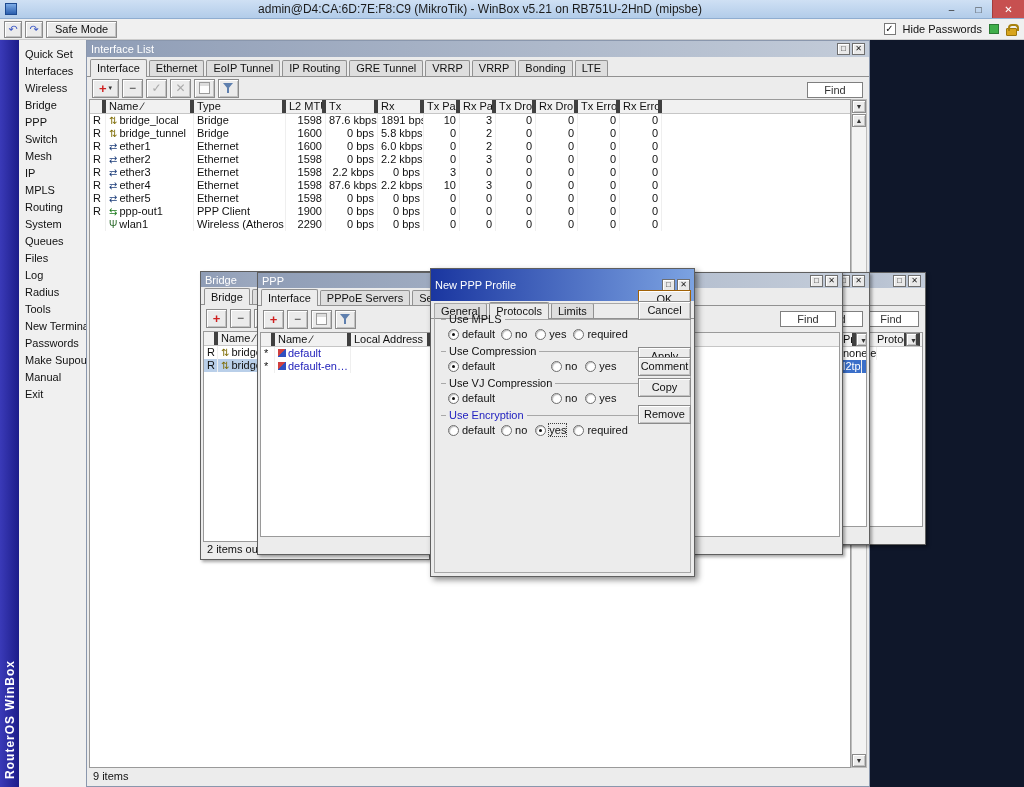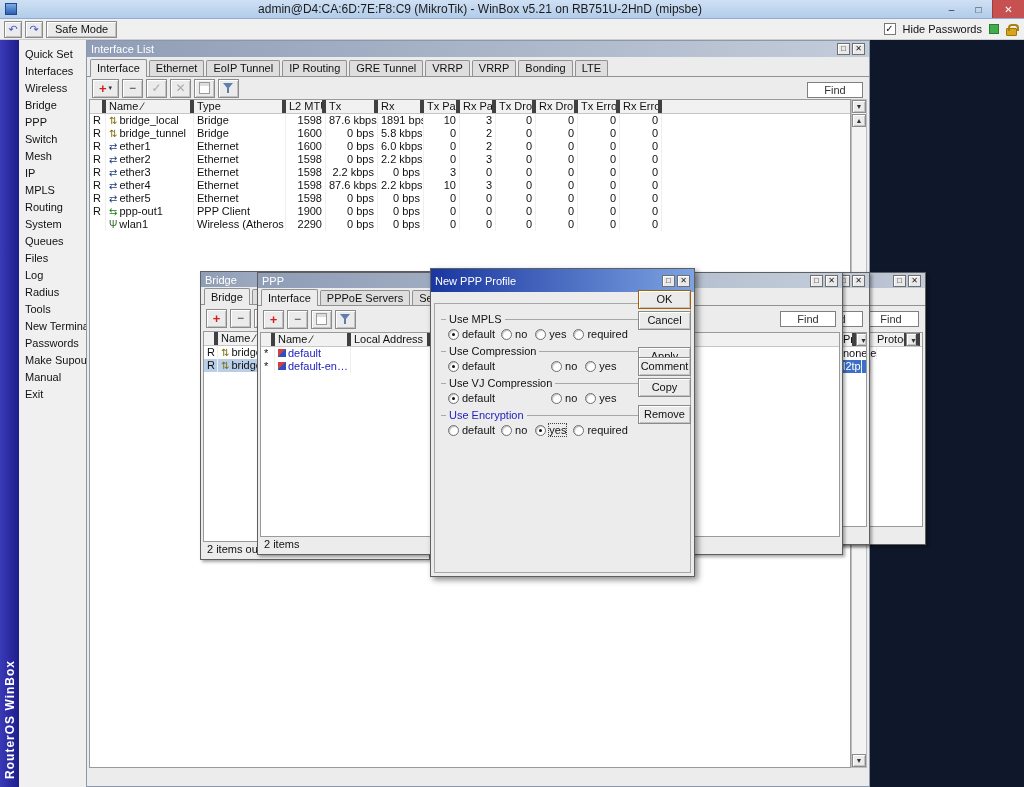--- a/index.html
+++ b/index.html
@@ -324,20 +324,21 @@
         <div class="c-txe num">0</div>
         <div class="c-rxe num">0</div>
       </div>
     </div>
 
     <div class="scol">
       <span class="sbtn btn3d" style="top:0">▼</span>
       <span class="sbtn btn3d" style="top:14px">▲</span>
       <span class="sbtn btn3d" style="bottom:0">▼</span>
     </div>
+    <div class="status">9 items</div>
   </div>
 
   <div class="win" style="left:200px;top:271px;width:230px;height:289px;z-index:3">
     <div class="wtitle">
       <span>Bridge</span>
         <span class="sp"></span>
       <span class="wbtn">□</span>
       <span class="wbtn">✕</span>
     </div>
     <div class="tabs">
@@ -462,30 +463,34 @@
         <div class="p-loc"></div>
         <div class="p-rem"></div>
       </div>
       <div class="gr">
         <div class="p-flag">*</div>
         <div class="p-name"><span class="ric" style="display:inline-block;width:8px;height:8px;background:linear-gradient(135deg,#d04040 50%,#3050c0 50%)"></span><span class="lnk" style="text-overflow:ellipsis;overflow:hidden;display:inline-block;max-width:60px;vertical-align:top">default-encryption</span></div>
         <div class="p-loc"></div>
         <div class="p-rem"></div>
       </div>
     </div>
-    <div class="status">2 items</div>
   </div>
 
   <div class="win" style="left:430px;top:268px;width:265px;height:309px;z-index:10;box-shadow:3px 3px 6px rgba(0,0,0,.45)">
-    <div class="wtitle active" style="height:23px">
+    <div class="wtitle active" style="height:32px">
       <span>New PPP Profile</span>
         <span class="sp"></span>
       <span class="wbtn">□</span>
       <span class="wbtn">✕</span>
     </div>
+    <div class="tabs">
+      <span class="tab">General</span>
+      <span class="tab active">Protocols</span>
+      <span class="tab">Limits</span>
+    </div>
     <div class="dlgpage">
 
       <div class="glab">
           <span>Use MPLS</span>
         </div>
       <div class="opts">
         <span class="opt">
             <span class="radio on"></span>
             <span>default</span>
           </span>
@@ -556,20 +561,20 @@
             <span class="focusbox">yes</span>
           </span>
         <span class="opt" style="margin-left:7px">
             <span class="radio"></span>
             <span>required</span>
           </span>
       </div>
     </div>
 
     <span class="dbtn btn3d def" style="top:21px">OK</span>
-    <span class="dbtn btn3d" style="top:42px">Cancel</span>
+    <span class="dbtn btn3d" style="top:32px">Cancel</span>
     <span class="dbtn btn3d" style="top:78px">Apply</span>
     <span class="dbtn btn3d" style="top:88px">Comment</span>
     <span class="dbtn btn3d" style="top:109px">Copy</span>
     <span class="dbtn btn3d" style="top:136px">Remove</span>
   </div>
 
 </div>
 
 </body></html>

